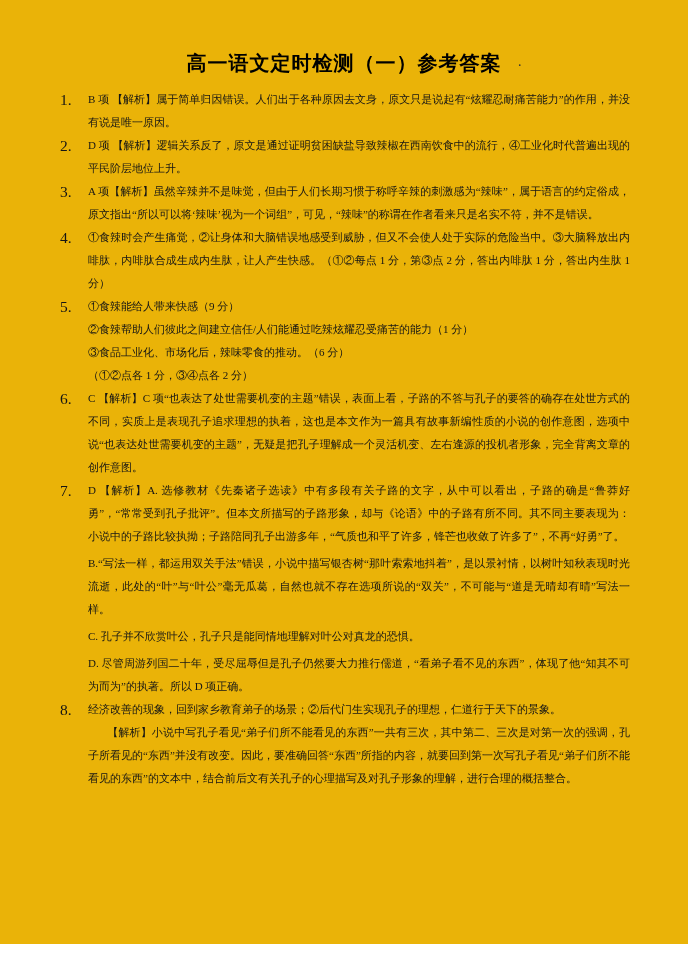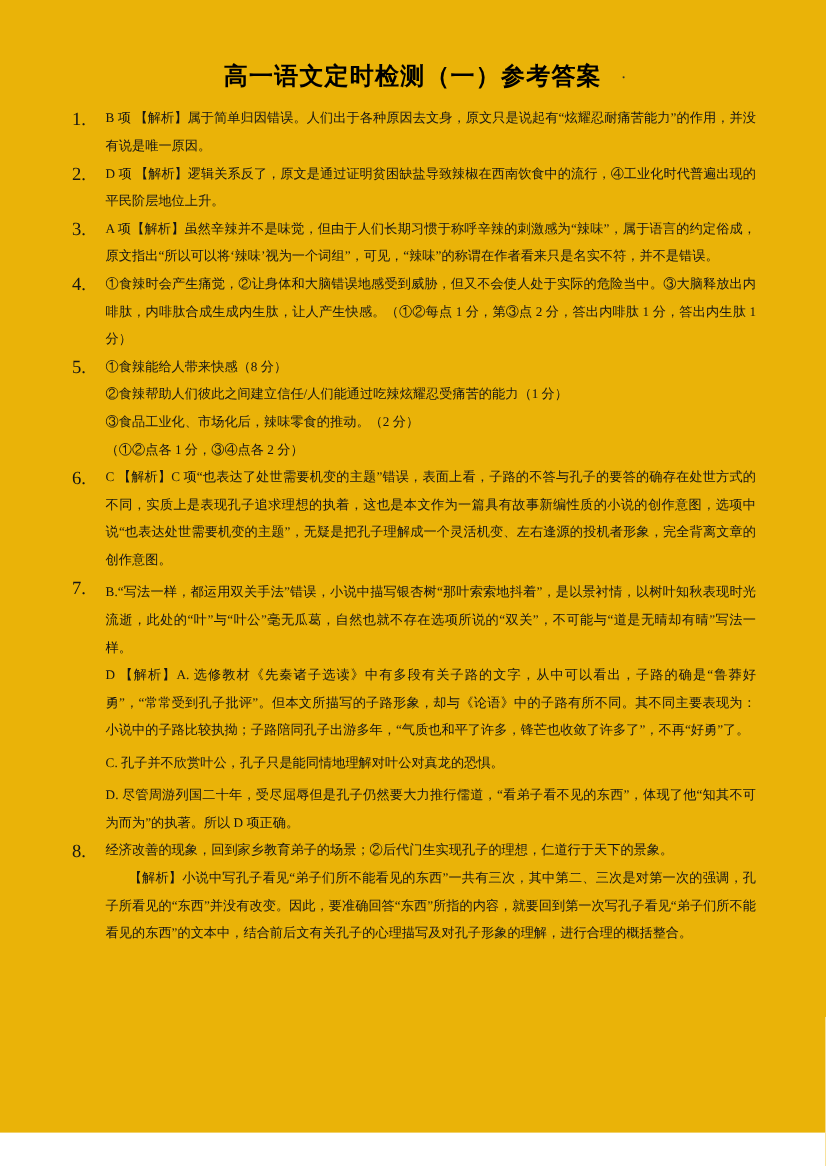--- a/index.html
+++ b/index.html
@@ -97,39 +97,39 @@
     <div class="item">
       <span class="num">4.</span>
       <div class="content">
         <p class="para">①食辣时会产生痛觉，②让身体和大脑错误地感受到威胁，但又不会使人处于实际的危险当中。③大脑释放出内啡肽，内啡肽合成生成内生肽，让人产生快感。（①②每点 1 分，第③点 2 分，答出内啡肽 1 分，答出内生肽 1 分）</p>
       </div>
     </div>
 
     <div class="item">
       <span class="num">5.</span>
       <div class="content">
-        <p class="para">①食辣能给人带来快感（8 分）</p>
+        <p class="para">①食辣能给人带来快感（9 分）</p>
         <p class="para">②食辣帮助人们彼此之间建立信任/人们能通过吃辣炫耀忍受痛苦的能力（1 分）</p>
-        <p class="para">③食品工业化、市场化后，辣味零食的推动。（2 分）</p>
+        <p class="para">③食品工业化、市场化后，辣味零食的推动。（6 分）</p>
         <p class="para">（①②点各 1 分，③④点各 2 分）</p>
       </div>
     </div>
 
     <div class="item">
       <span class="num">6.</span>
       <div class="content">
         <p class="para">C 【解析】C 项“也表达了处世需要机变的主题”错误，表面上看，子路的不答与孔子的要答的确存在处世方式的不同，实质上是表现孔子追求理想的执着，这也是本文作为一篇具有故事新编性质的小说的创作意图，选项中说“也表达处世需要机变的主题”，无疑是把孔子理解成一个灵活机变、左右逢源的投机者形象，完全背离文章的创作意图。</p>
       </div>
     </div>
 
     <div class="item">
       <span class="num">7.</span>
       <div class="content">
+        <p class="para">D 【解析】A. 选修教材《先秦诸子选读》中有多段有关子路的文字，从中可以看出，子路的确是“鲁莽好勇”，“常常受到孔子批评”。但本文所描写的子路形象，却与《论语》中的子路有所不同。其不同主要表现为：小说中的子路比较执拗；子路陪同孔子出游多年，“气质也和平了许多，锋芒也收敛了许多了”，不再“好勇”了。</p>
         <p class="para para-gap">B.“写法一样，都运用双关手法”错误，小说中描写银杏树“那叶索索地抖着”，是以景衬情，以树叶知秋表现时光流逝，此处的“叶”与“叶公”毫无瓜葛，自然也就不存在选项所说的“双关”，不可能与“道是无晴却有晴”写法一样。</p>
-        <p class="para">D 【解析】A. 选修教材《先秦诸子选读》中有多段有关子路的文字，从中可以看出，子路的确是“鲁莽好勇”，“常常受到孔子批评”。但本文所描写的子路形象，却与《论语》中的子路有所不同。其不同主要表现为：小说中的子路比较执拗；子路陪同孔子出游多年，“气质也和平了许多，锋芒也收敛了许多了”，不再“好勇”了。</p>
         <p class="para para-gap">C. 孔子并不欣赏叶公，孔子只是能同情地理解对叶公对真龙的恐惧。</p>
         <p class="para para-gap">D. 尽管周游列国二十年，受尽屈辱但是孔子仍然要大力推行儒道，“看弟子看不见的东西”，体现了他“知其不可为而为”的执著。所以 D 项正确。</p>
       </div>
     </div>
 
     <div class="item">
       <span class="num">8.</span>
       <div class="content">
         <p class="para">经济改善的现象，回到家乡教育弟子的场景；②后代门生实现孔子的理想，仁道行于天下的景象。</p>
         <p class="para first-indent">【解析】小说中写孔子看见“弟子们所不能看见的东西”一共有三次，其中第二、三次是对第一次的强调，孔子所看见的“东西”并没有改变。因此，要准确回答“东西”所指的内容，就要回到第一次写孔子看见“弟子们所不能看见的东西”的文本中，结合前后文有关孔子的心理描写及对孔子形象的理解，进行合理的概括整合。</p>

